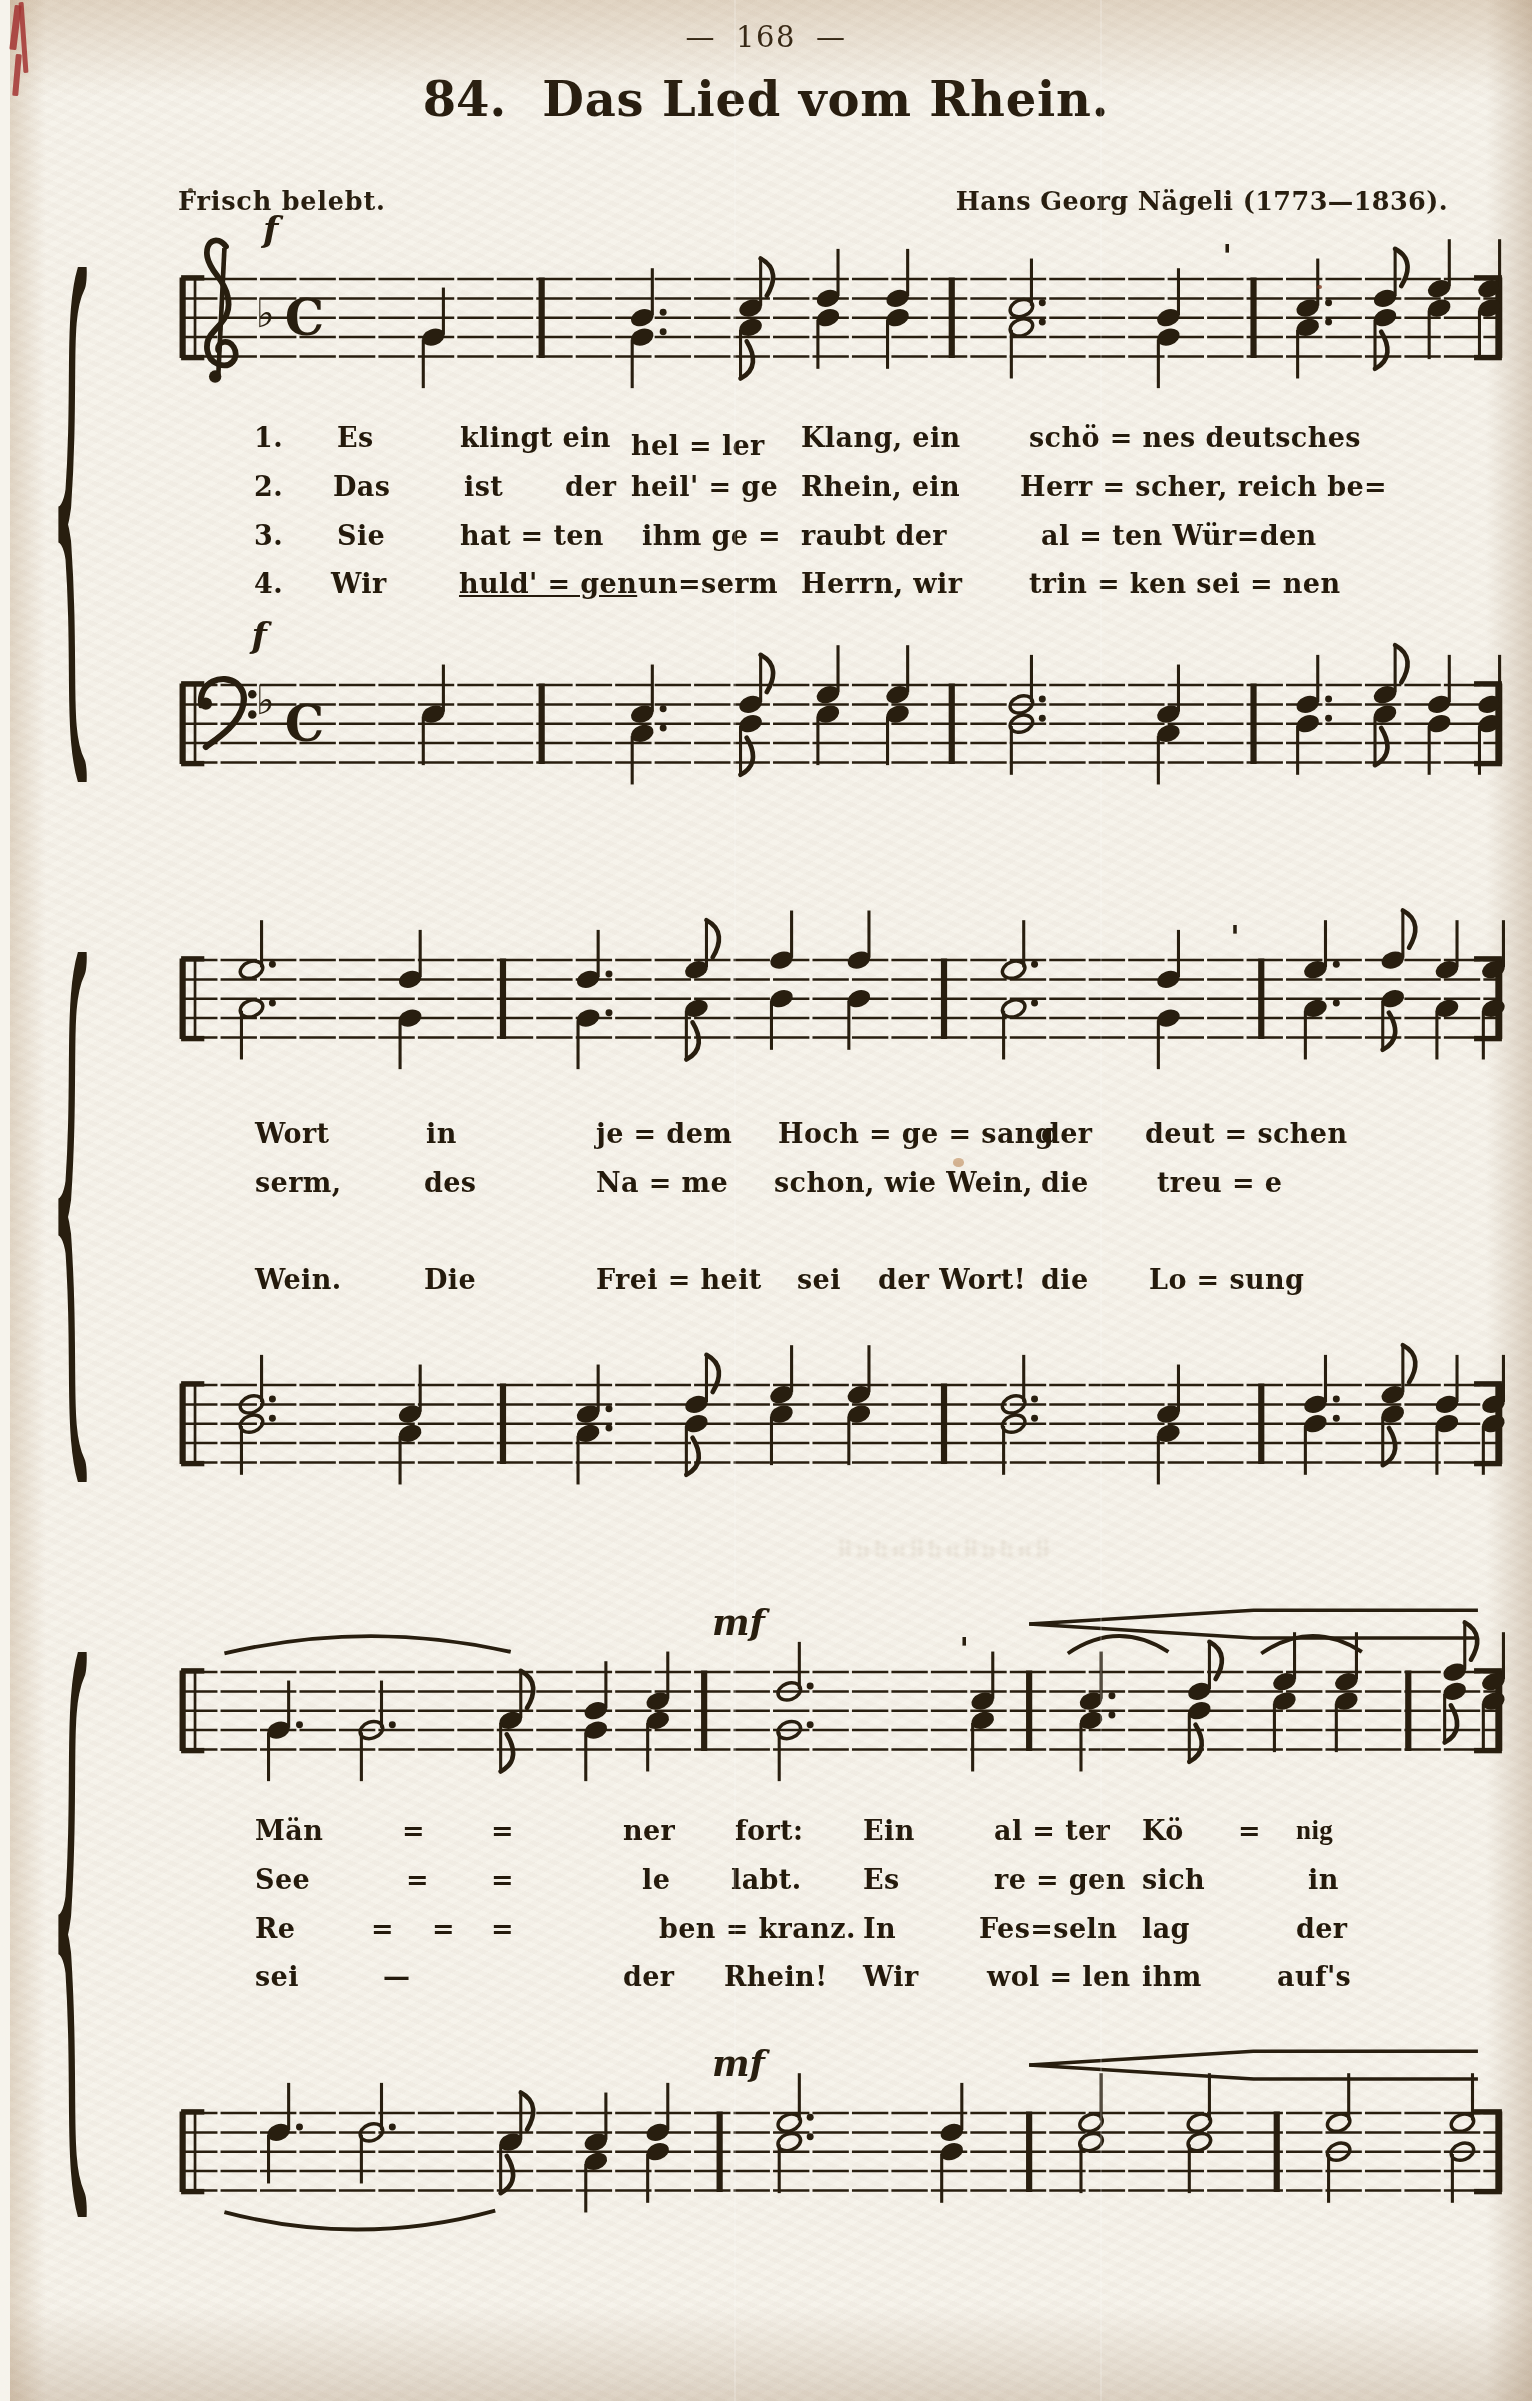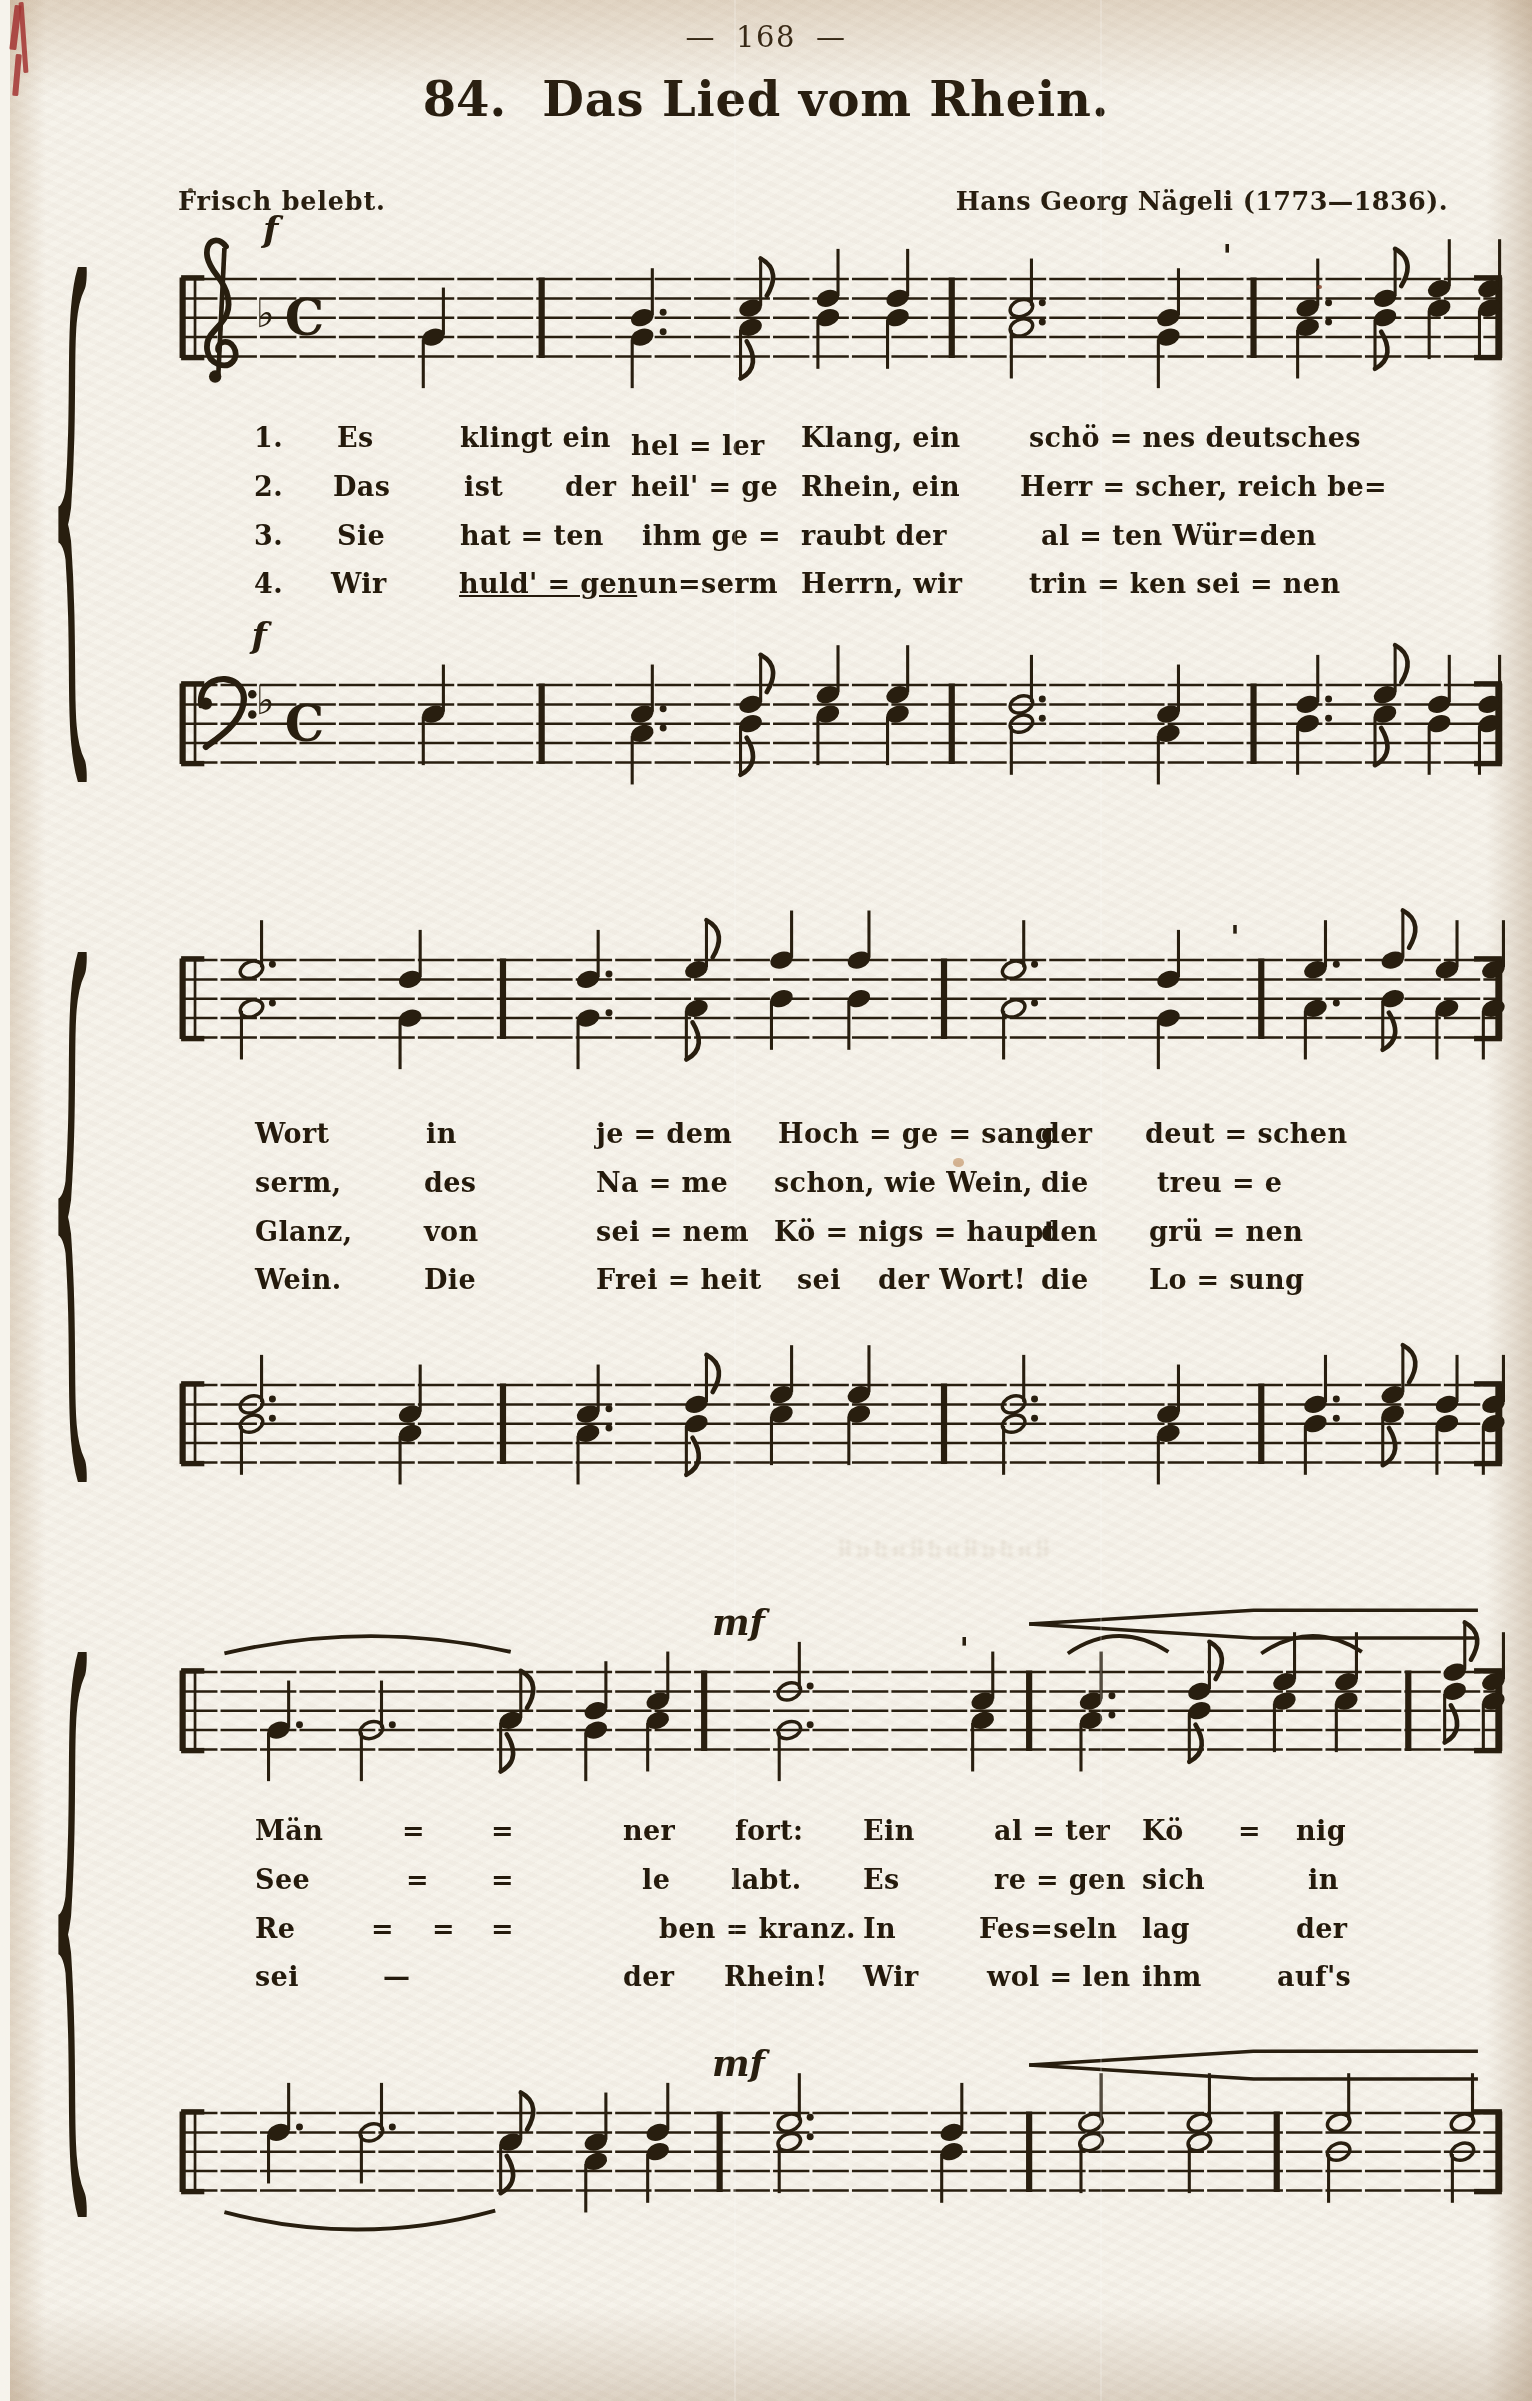--- a/index.html
+++ b/index.html
@@ -611,28 +611,20 @@
         <span class="lyric-cell" style="left: 1145px; text-align: right;">deut = schen</span>
       </div>
       <div class="lyric-row" style="top: 49px;">
         <span class="lyric-cell" style="left: 255px;">serm,</span>
         <span class="lyric-cell" style="left: 424px;">des</span>
         <span class="lyric-cell" style="left: 596px;">Na = me</span>
         <span class="lyric-cell" style="left: 774px; text-align: center;">schon, wie Wein,</span>
         <span class="lyric-cell" style="left: 1041px;">die</span>
         <span class="lyric-cell" style="left: 1157px;">treu = e</span>
       </div>
-      <div class="lyric-row" style="top: 98px;">
-        <span class="lyric-cell" style="left: 255px;">Glanz,</span>
-        <span class="lyric-cell" style="left: 424px;">von</span>
-        <span class="lyric-cell" style="left: 596px;">sei = nem</span>
-        <span class="lyric-cell" style="left: 774px;">Kö = nigs = haupt</span>
-        <span class="lyric-cell" style="left: 1041px;">den</span>
-        <span class="lyric-cell" style="left: 1149px;">grü = nen</span>
-      </div>
       <div class="lyric-row" style="top: 146px;">
         <span class="lyric-cell" style="left: 255px;">Wein.</span>
         <span class="lyric-cell" style="left: 424px;">Die</span>
         <span class="lyric-cell" style="left: 596px;">Frei = heit</span>
         <span class="lyric-cell" style="left: 797px;">sei</span>
         <span class="lyric-cell" style="left: 878px;">der Wort!</span>
         <span class="lyric-cell" style="left: 1041px;">die</span>
         <span class="lyric-cell" style="left: 1149px;">Lo = sung</span>
       </div>
     </div>
@@ -640,21 +632,21 @@
       <div class="lyric-row" style="top: 0px;">
         <span class="lyric-cell" style="left: 255px;">Män</span>
         <span class="lyric-cell" style="left: 402px;">=</span>
         <span class="lyric-cell" style="left: 491px;">=</span>
         <span class="lyric-cell" style="left: 623px;">ner</span>
         <span class="lyric-cell" style="left: 735px;">fort:</span>
         <span class="lyric-cell" style="left: 863px;">Ein</span>
         <span class="lyric-cell" style="left: 994px;">al = ter</span>
         <span class="lyric-cell" style="left: 1142px;">Kö</span>
         <span class="lyric-cell" style="left: 1238px;">=</span>
-        <span class="lyric-cell" style="left: 1296px;">nig</span>
+        <span class="lyric-cell" style="left: 1296px; font-family: Liberation Serif, serif;">nig</span>
       </div>
       <div class="lyric-row" style="top: 49px;">
         <span class="lyric-cell" style="left: 255px;">See</span>
         <span class="lyric-cell" style="left: 406px;">=</span>
         <span class="lyric-cell" style="left: 491px;">=</span>
         <span class="lyric-cell" style="left: 642px;">le</span>
         <span class="lyric-cell" style="left: 731px;">labt.</span>
         <span class="lyric-cell" style="left: 863px;">Es</span>
         <span class="lyric-cell" style="left: 994px;">re = gen</span>
         <span class="lyric-cell" style="left: 1142px;">sich</span>

